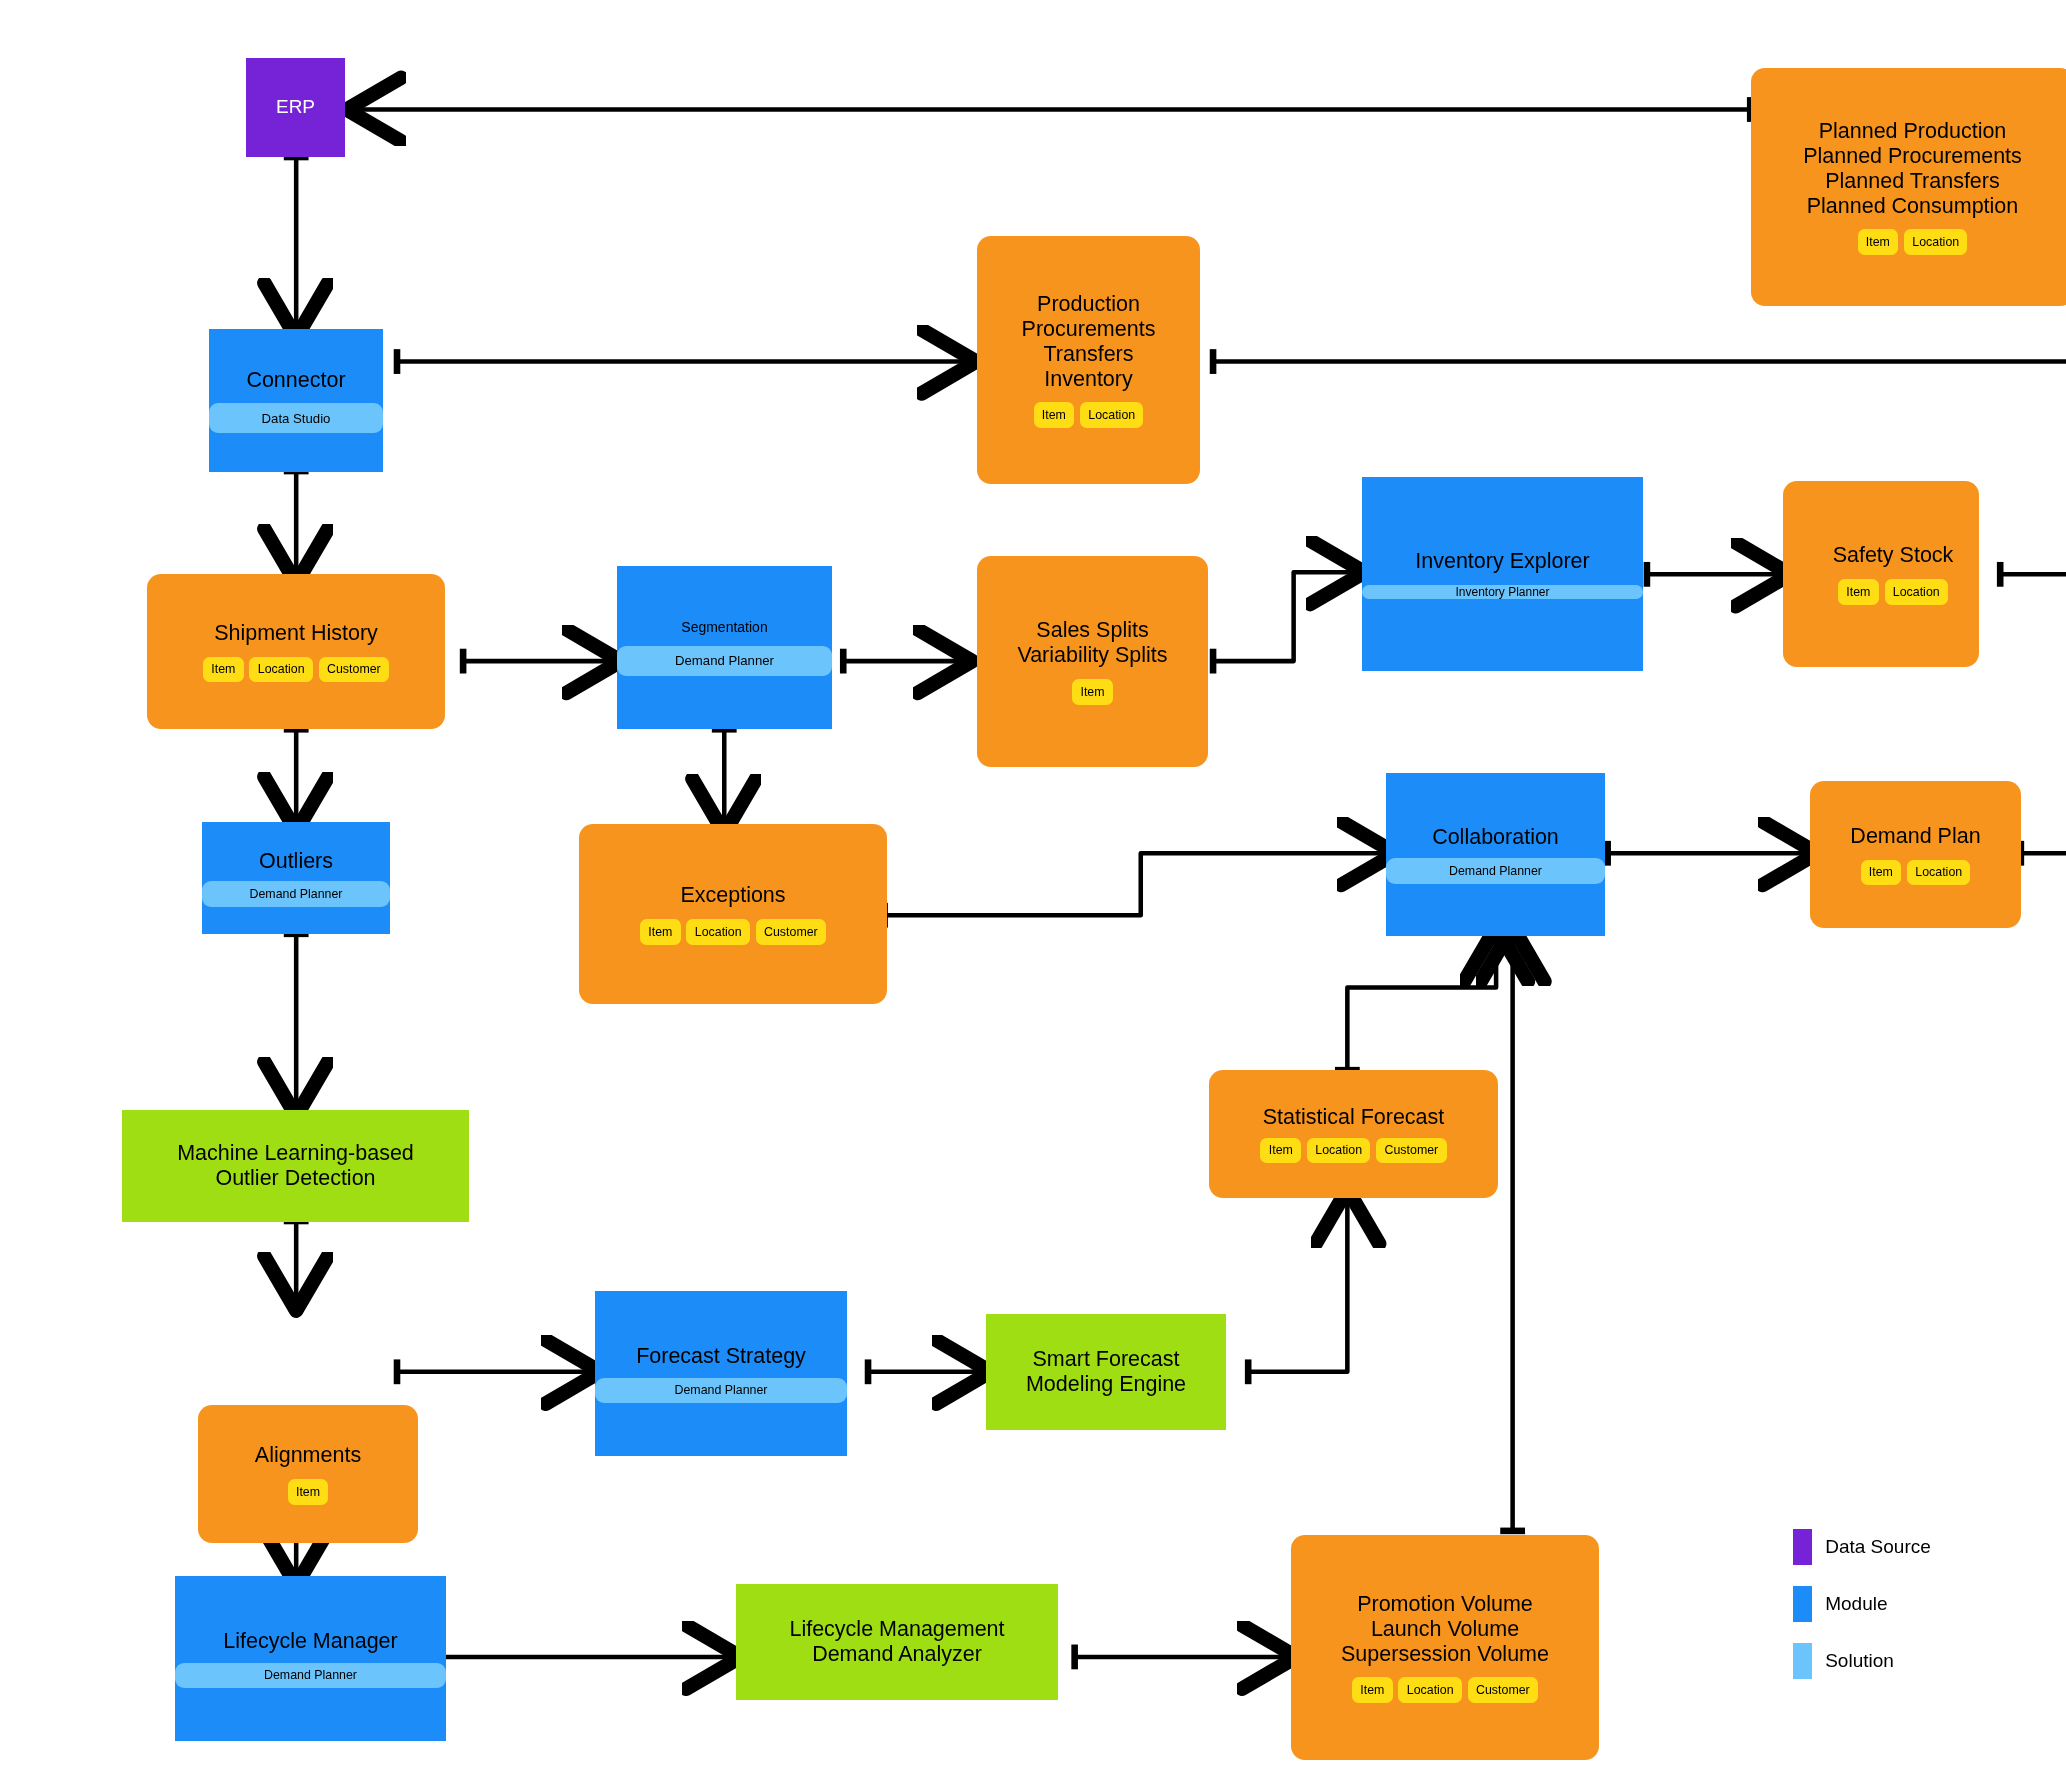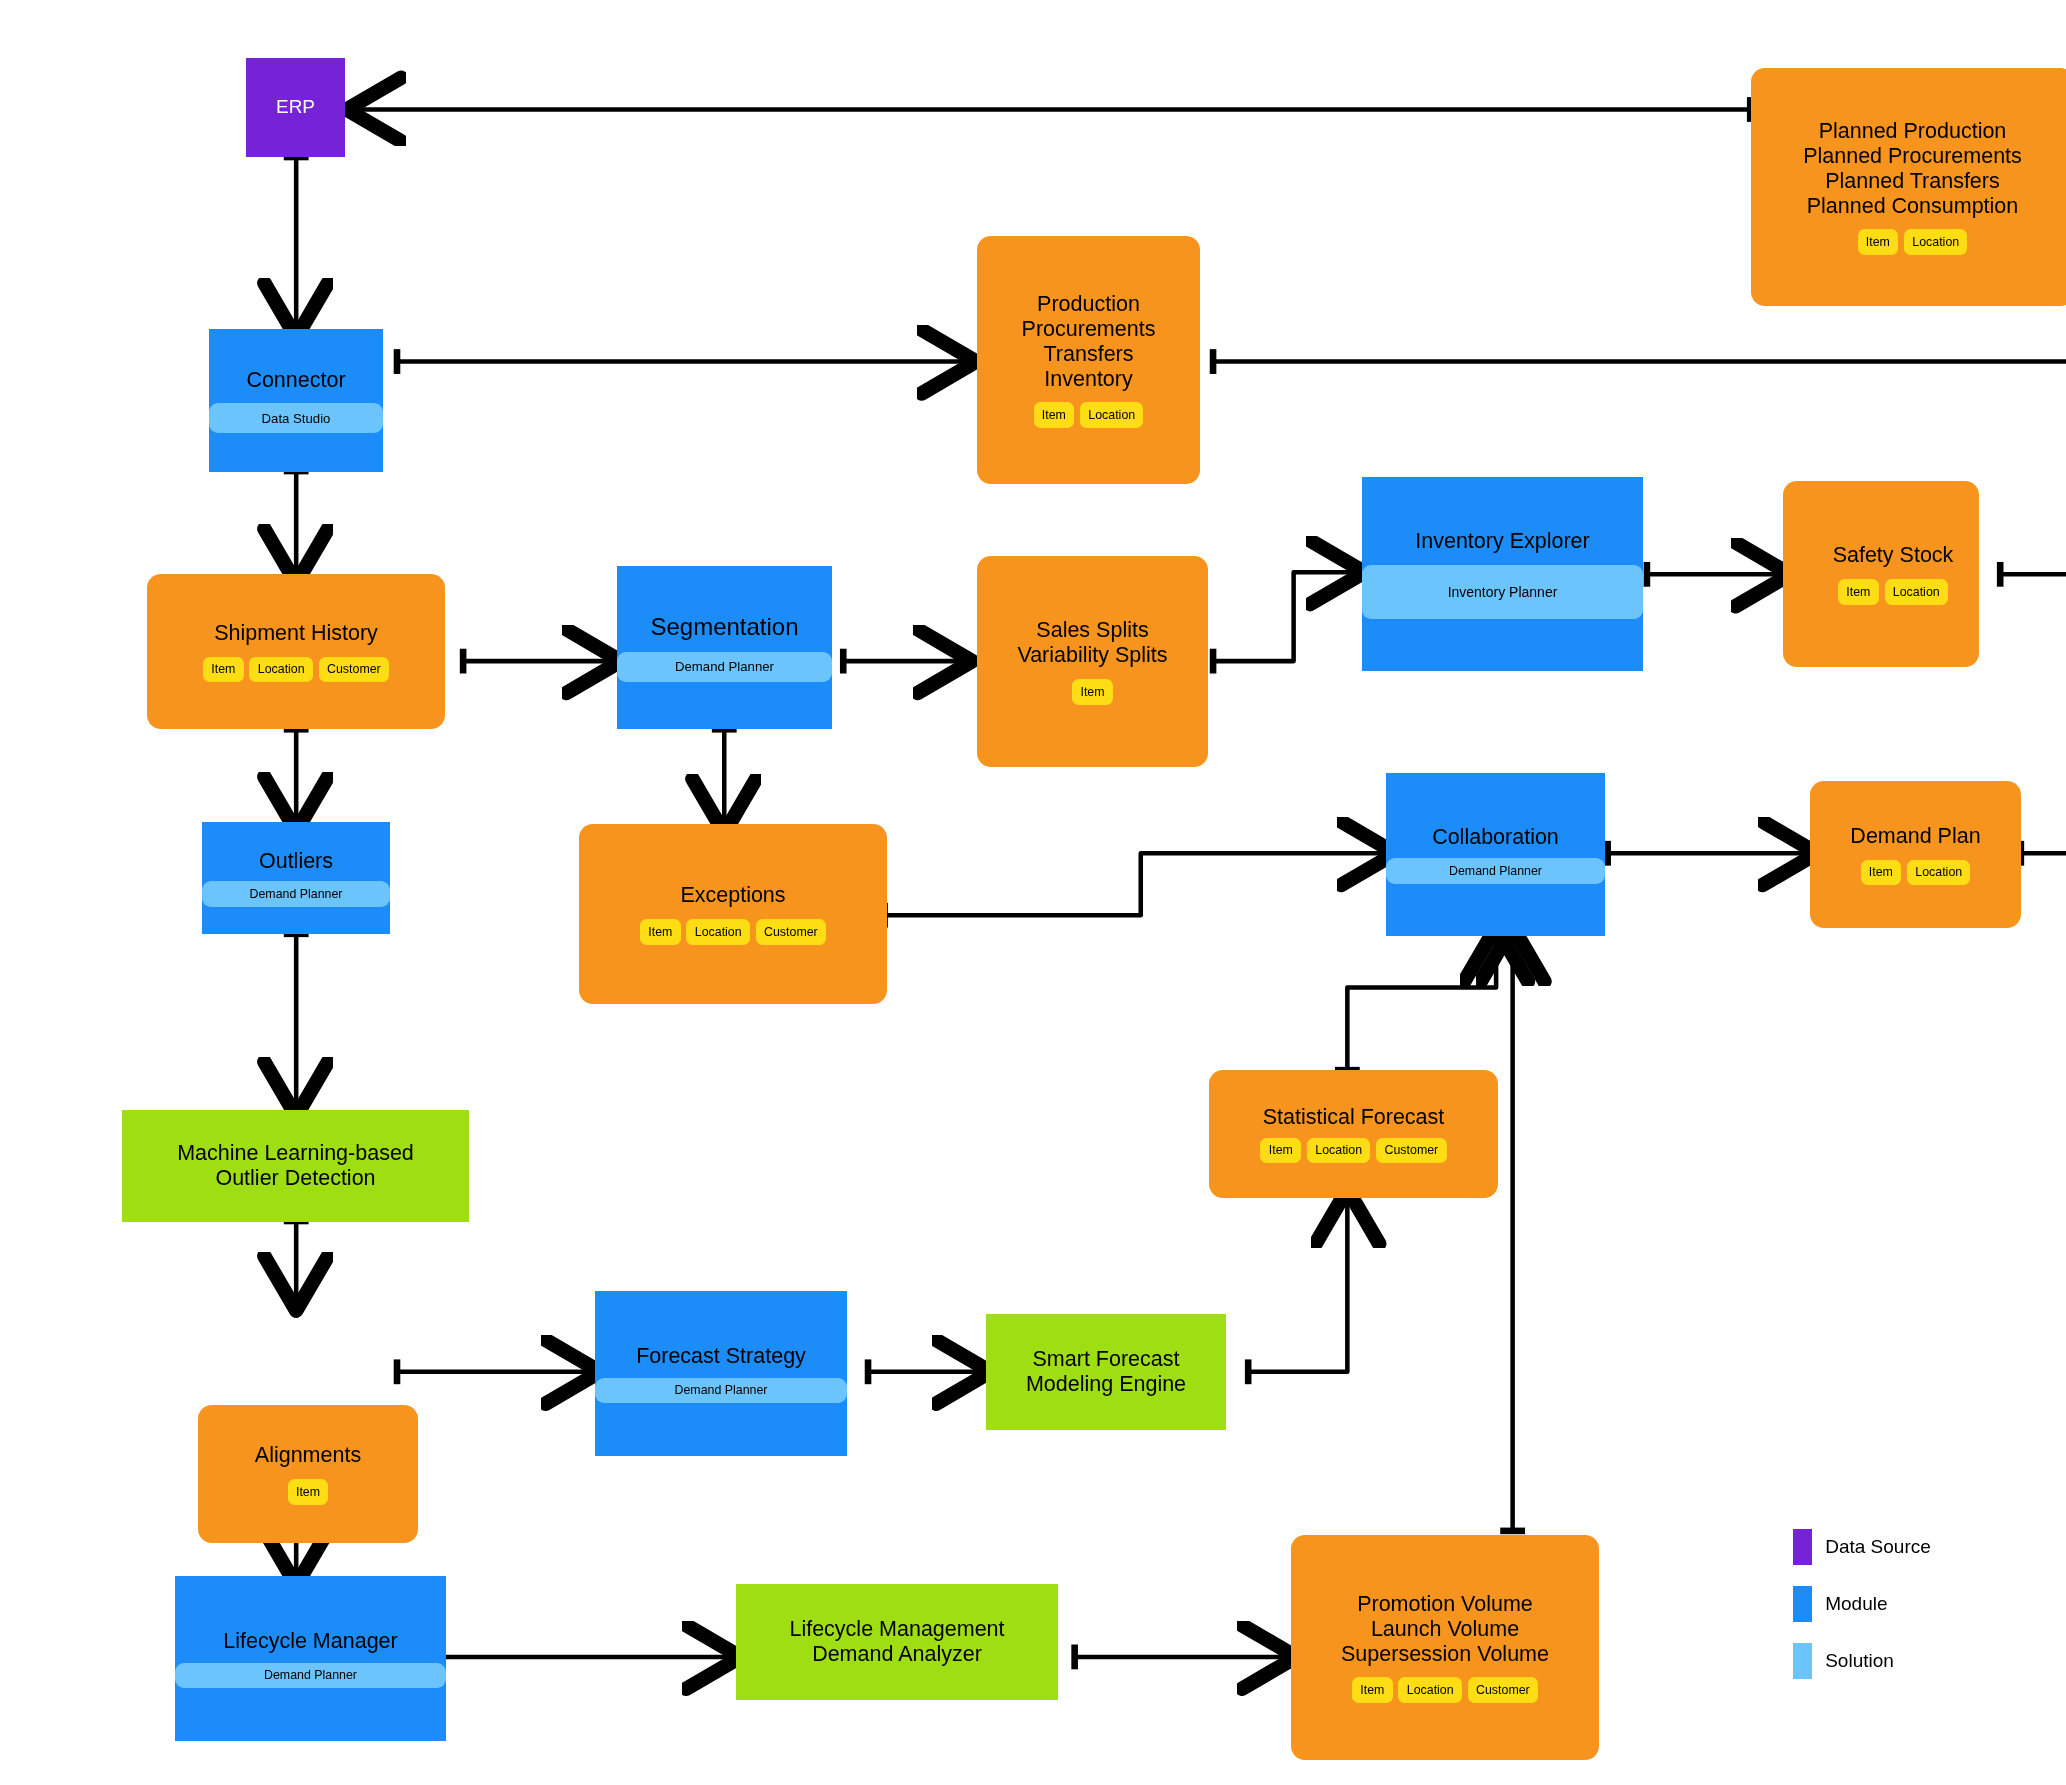--- a/index.html
+++ b/index.html
@@ -244,35 +244,35 @@
   <div class="node n-object" style="left:147px;top:574px;width:298px;height:155px;">
     <div class="title" style="font-size:21.5px">Shipment History</div>
     <div class="chips">
       <span class="chip">Item</span>
       <span class="chip">Location</span>
       <span class="chip">Customer</span>
     </div>
   </div>
 
   <div class="node n-module" style="left:617px;top:566px;width:215px;height:163px;">
-    <div class="title" style="font-size:24px">Segmentation</div>
+    <div class="title" style="font-size:14px">Segmentation</div>
     <div class="solpill">Demand Planner</div>
   </div>
 
   <div class="node n-object" style="left:977px;top:556px;width:231px;height:211px;">
     <div class="title" style="font-size:21.5px">Sales Splits
 Variability Splits</div>
     <div class="chips">
       <span class="chip">Item</span>
     </div>
   </div>
 
   <div class="node n-module" style="left:1362px;top:477px;width:281px;height:194px;">
     <div class="title" style="font-size:21.5px">Inventory Explorer</div>
-    <div class="solpill" style="font-size:14px;padding:20px 9px">Inventory Planner</div>
+    <div class="solpill" style="font-size:12px;padding:1px 9px">Inventory Planner</div>
   </div>
 
   <div class="node n-object" style="left:1783px;top:481px;width:196px;height:186px;padding-left:24px;">
     <div class="title" style="font-size:21.5px">Safety Stock</div>
     <div class="chips">
       <span class="chip">Item</span>
       <span class="chip">Location</span>
     </div>
   </div>
 

